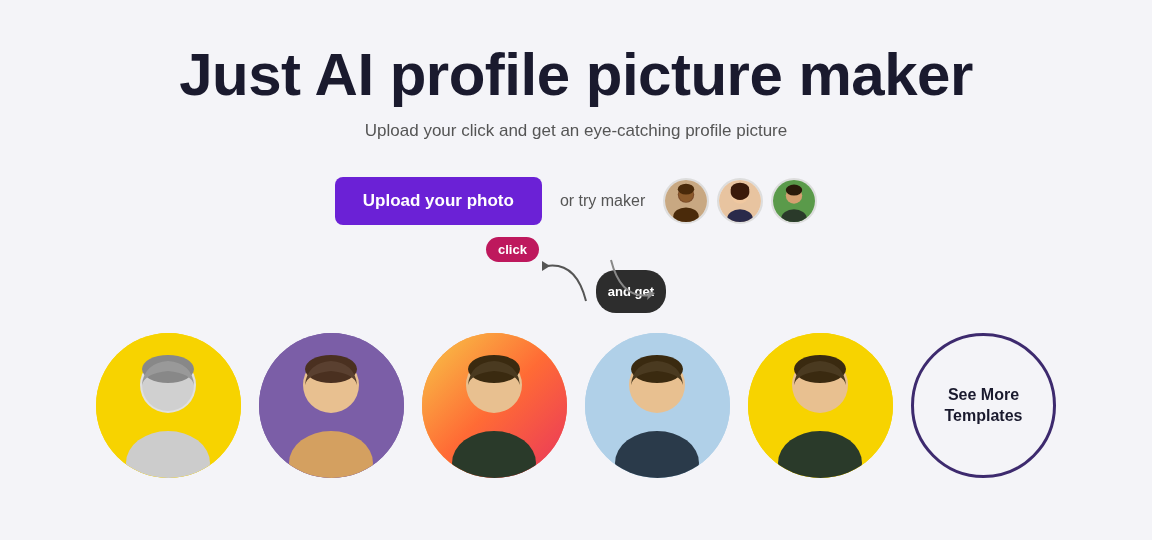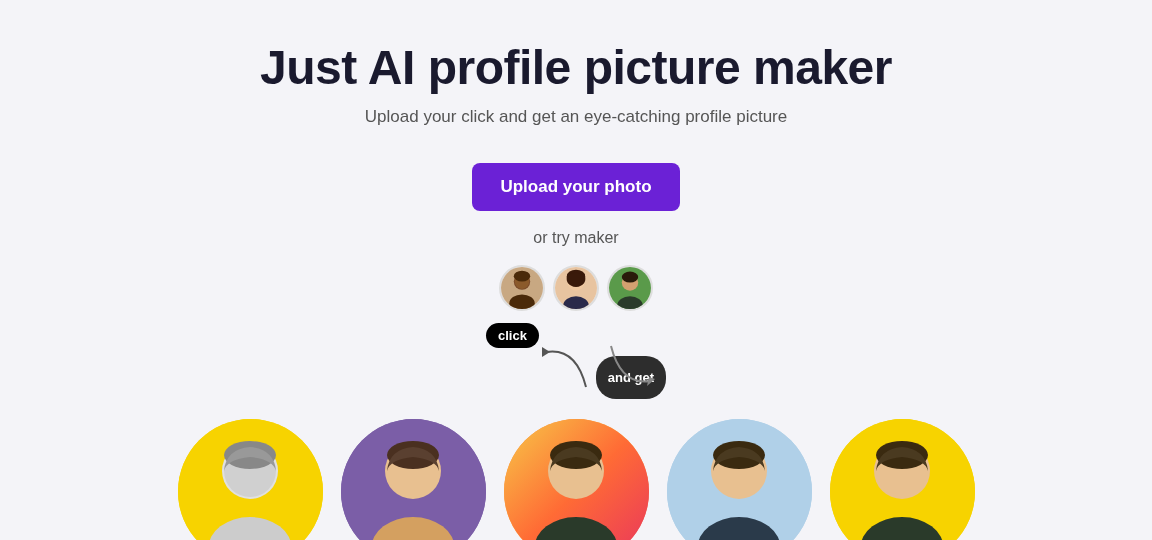--- a/index.html
+++ b/index.html
@@ -7,41 +7,40 @@
       background: #f4f4f8;
       font-family: -apple-system, BlinkMacSystemFont, 'Segoe UI', sans-serif;
       min-height: 540px;
       display: flex;
       flex-direction: column;
       align-items: center;
       padding: 40px 20px 20px;
       overflow: hidden;
     }
     .main-title {
-      font-size: 48px;
+      font-size: 60px;
       font-weight: 800;
       color: #1a1a2e;
       text-align: center;
       line-height: 1.15;
       margin-bottom: 12px;
       letter-spacing: -0.5px;
     }
     .subtitle {
       font-size: 17px;
       color: #555;
       text-align: center;
       margin-bottom: 36px;
     }
     .upload-row {
       display: flex;
       align-items: center;
       gap: 18px;
       margin-bottom: 10px;
       position: relative;
-      flex-direction: column;
     }
     .upload-btn {
       background: #6b21d6;
       color: #fff;
       border: none;
       border-radius: 8px;
       padding: 14px 28px;
       font-size: 17px;
       font-weight: 700;
       cursor: pointer;
@@ -70,21 +69,21 @@
     .arrow-section {
       position: relative;
       width: 300px;
       height: 80px;
       margin-bottom: 10px;
     }
     .click-label {
       position: absolute;
       left: 60px;
       top: 2px;
-      background: #000000;
+      background: #be185d;
       color: #fff;
       font-size: 13px;
       font-weight: 600;
       padding: 5px 12px;
       border-radius: 20px;
     }
     .get-label {
       position: absolute;
       right: 60px;
       bottom: 2px;
@@ -261,13 +260,16 @@
   <div class="template-circle yellow2">
     <svg viewBox="0 0 145 145" xmlns="http://www.w3.org/2000/svg" style="position:absolute;width:100%;height:100%">
       <rect width="145" height="145" fill="#f7d300"></rect>
       <circle cx="72" cy="52" r="28" fill="#e8c090"></circle>
       <ellipse cx="72" cy="130" rx="42" ry="32" fill="#2a3a2a"></ellipse>
       <ellipse cx="72" cy="36" rx="26" ry="14" fill="#3a2a10"></ellipse>
       <path d="M46 52 Q48 30 72 28 Q96 30 98 52 Q95 40 72 38 Q49 40 46 52Z" fill="#4a3a20"></path>
     </svg>
   </div>
 
+  <div class="see-more-circle">
+    <span class="see-more-text">See More Templates</span>
+  </div>
 </div>
 
 </body></html>

